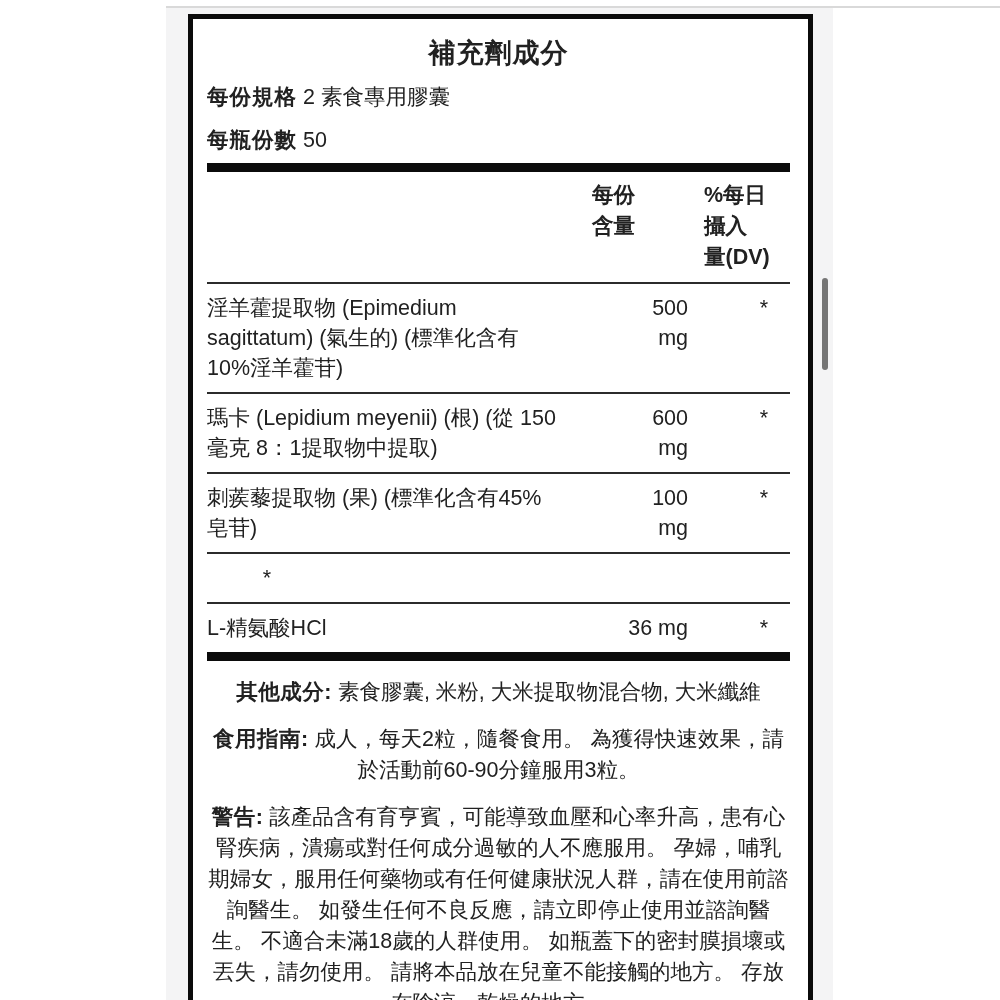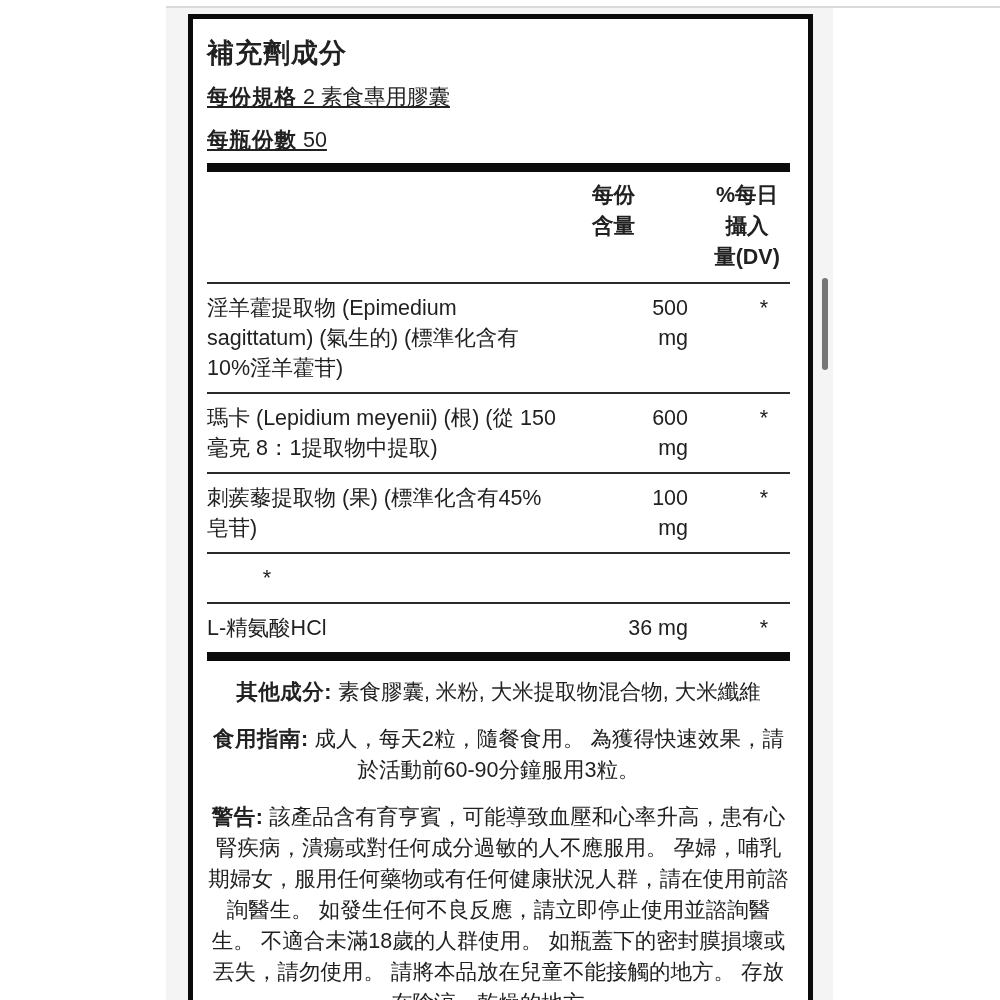--- a/index.html
+++ b/index.html
@@ -40,26 +40,26 @@
     background: #ffffff;
     border: 5px solid #0b0b0b;
     padding: 12px 18px 20px 14px;
   }
   .panel-title {
     margin: 6px 0 0 0;
     font-size: 27px;
     font-weight: bold;
     line-height: 32px;
     letter-spacing: 1px;
+    text-align: center;
   }
   .meta-line {
     margin-top: 13px;
     font-size: 21.5px;
     line-height: 30px;
-    text-decoration: underline;
   }
   .meta-line b { letter-spacing: 1px; }
   .thick-bar {
     height: 9px;
     background: #0b0b0b;
     margin-top: 8px;
   }
   .thick-bar.bottom { margin-top: 0; }
   .t-header {
     display: flex;
@@ -69,21 +69,21 @@
     line-height: 31px;
   }
   .t-header .spacer { flex: 1; }
   .col-amt-h {
     width: 112px;
     text-align: left;
     white-space: pre-line;
   }
   .col-dv-h {
     width: 86px;
-    text-align: center;
+    text-align: left;
     white-space: pre-line;
   }
   .t-row {
     display: flex;
     border-top: 2px solid #2b2b2b;
     padding: 9px 0;
     font-size: 21.5px;
     line-height: 30px;
     gap: 16px;
   }

